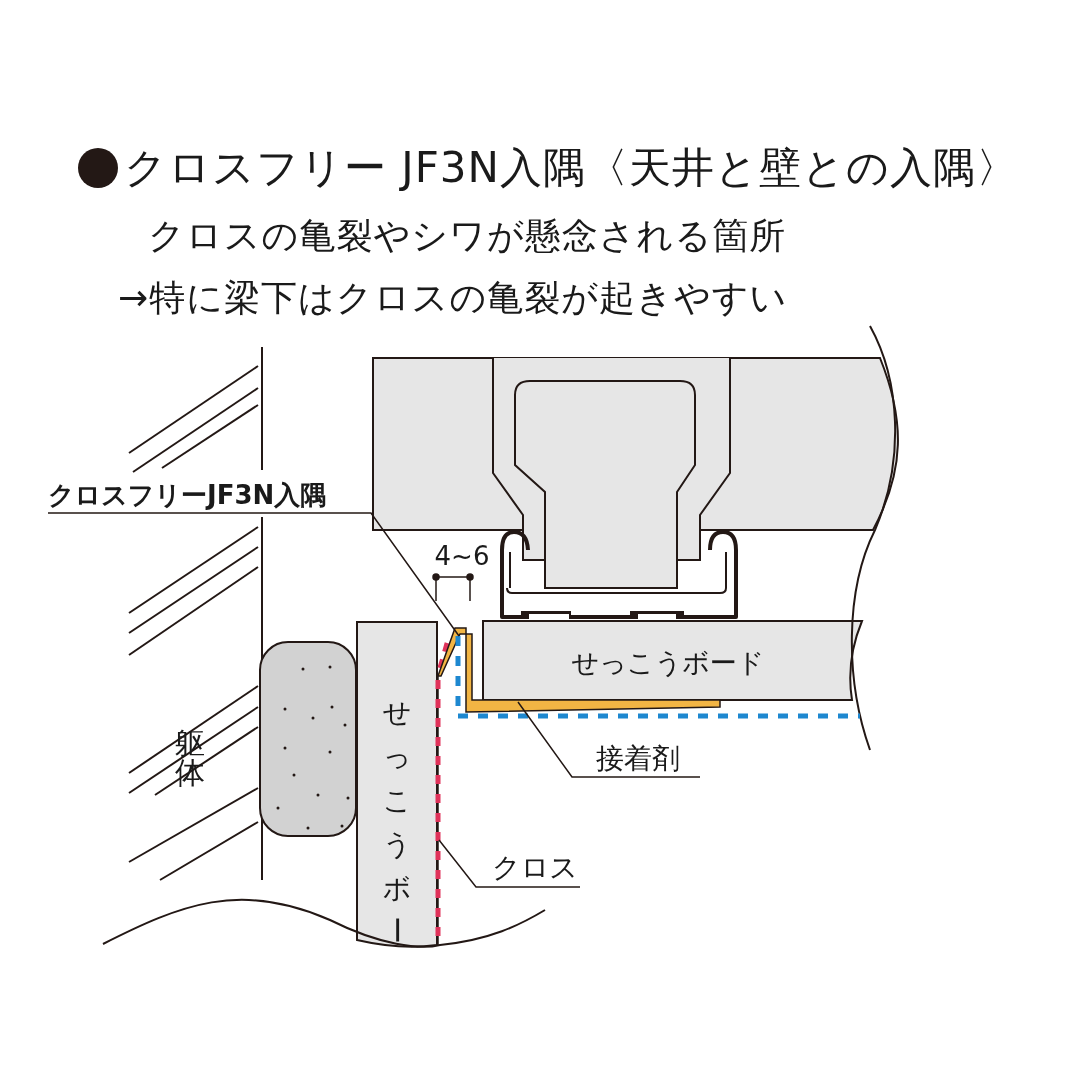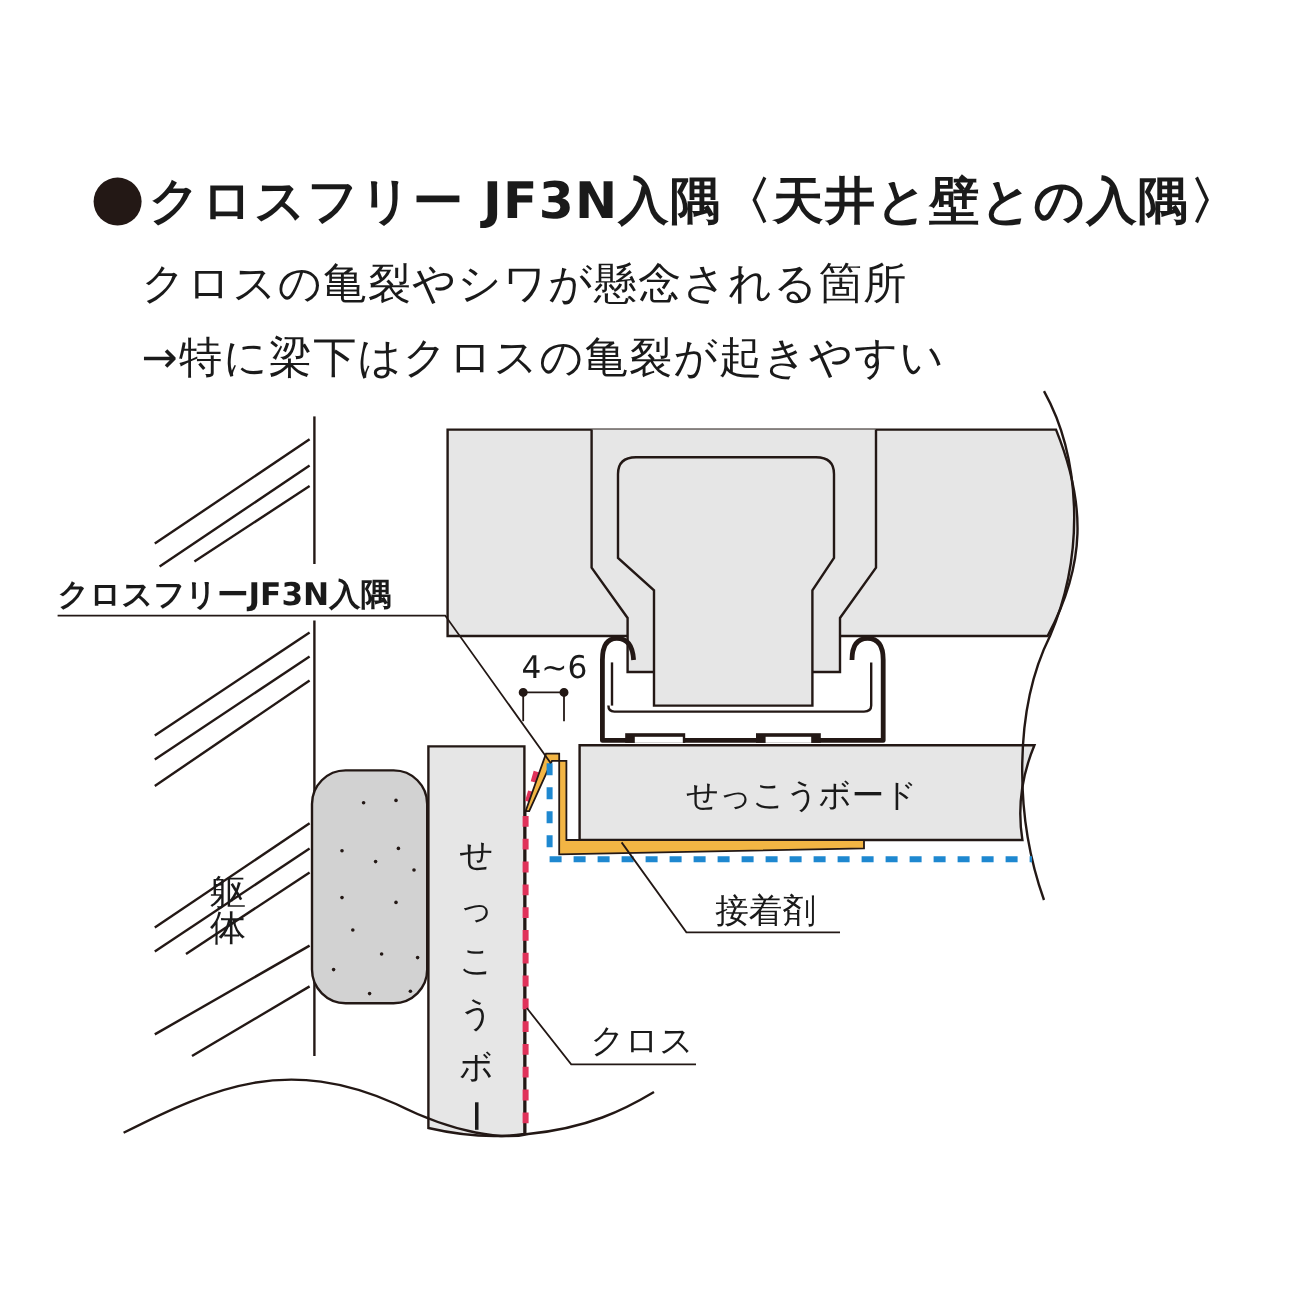--- a/index.html
+++ b/index.html
@@ -1,23 +1,23 @@
 <!DOCTYPE html>
 <html><head>
 <meta charset="utf-8">
 <style>
   html, body { margin: 0; padding: 0; background: #ffffff; }
   body { width: 1080px; height: 1080px; position: relative; overflow: hidden;
          font-family: "DejaVu Sans", "Liberation Sans", sans-serif; color: #1a1a1a; }
-  .title { position: absolute; left: 78px; top: 140px; font-size: 42px; font-weight: bold;
+  .title { position: absolute; left: 78px; top: 140px; font-size: 42px; font-weight: normal;
            letter-spacing: 1px; white-space: nowrap; display: flex; align-items: center; justify-content: center; }
   .title .bullet { display: inline-block; width: 40px; height: 40px; border-radius: 50%;
                    background: #231815; margin-right: 6px; }
   .sub { position: absolute; left: 118px; font-size: 36px; white-space: nowrap; letter-spacing: 1px; }
-  .sub1 { top: 212px; }
+  .sub1 { top: 212px; margin-left: 30px; }
   .sub2 { top: 274px; }
   svg { position: absolute; left: 0; top: 0; }
   .lbl { font-family: "DejaVu Sans", "Liberation Sans", sans-serif; fill: #1a1a1a; }
 </style>
 </head>
 <body>
 
 <div class="title">
   <span class="bullet"></span>
   <span>クロスフリー JF3N入隅〈天井と壁との入隅〉</span>

